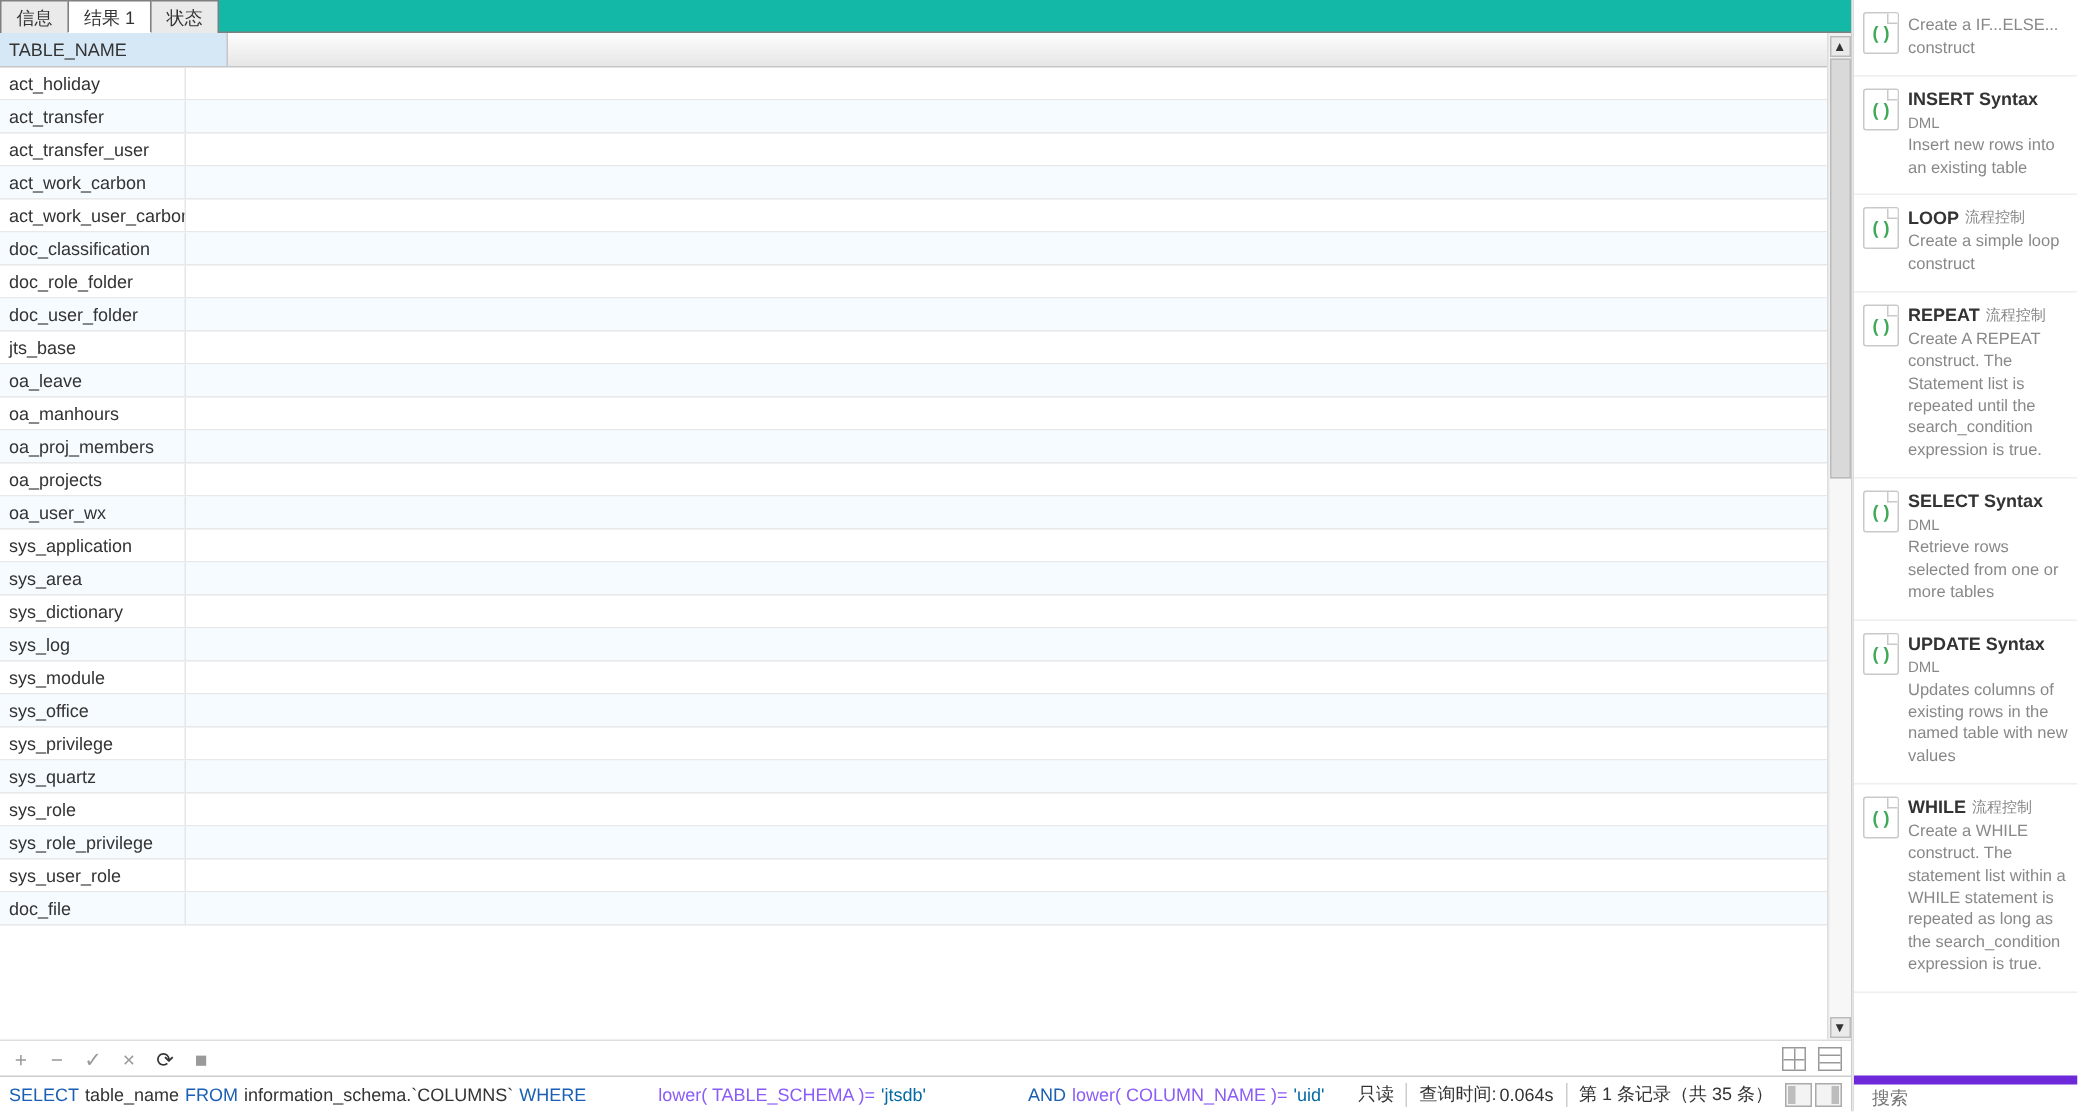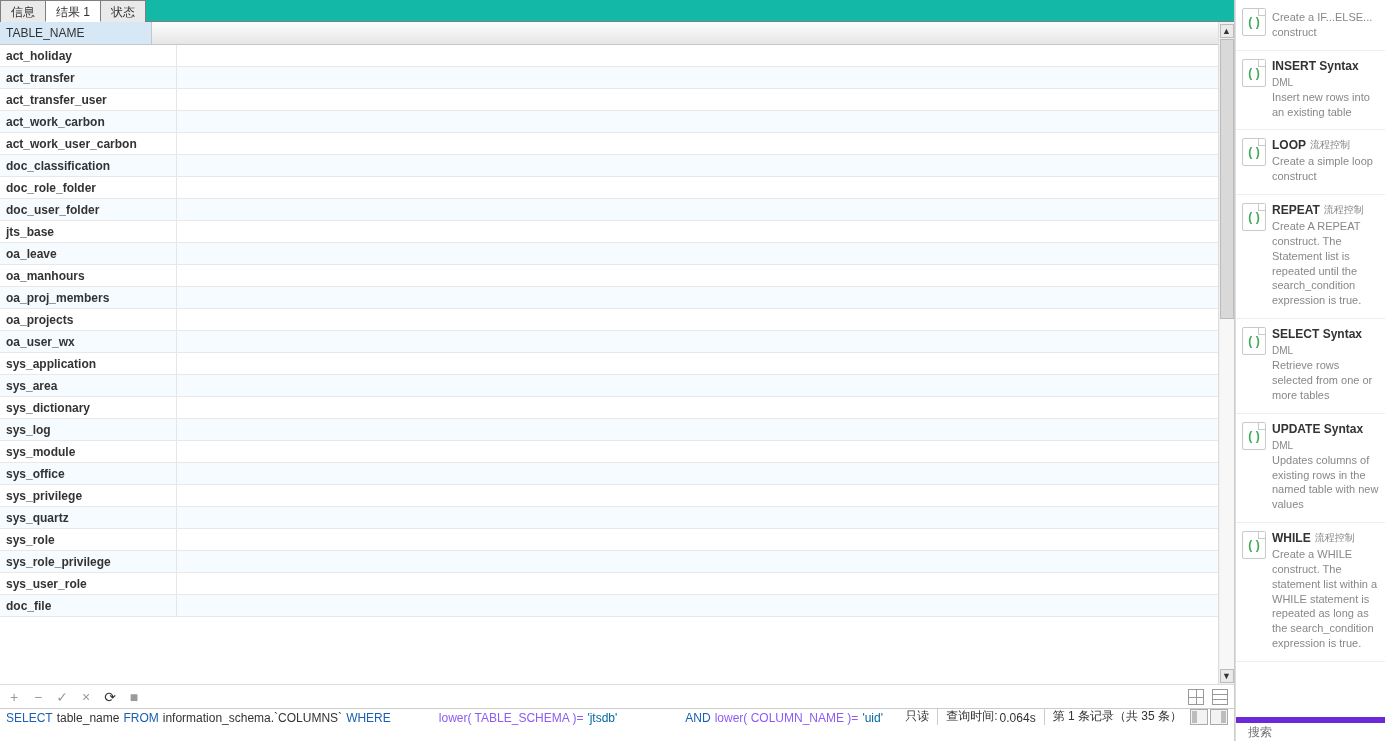--- a/index.html
+++ b/index.html
@@ -30,22 +30,22 @@
 }
 .grid-header .col {
   width: 152px; padding: 4px 6px; font-size: 12px;
   border-right: 1px solid #c6c6c6; background: #d6e8f6;
 }
 .grid-rows { }
 .grid-row { display:flex; height:22px; border-bottom:1px solid #e8e8e8; }
 .grid-row:nth-child(even) { background:#f6fbff; }
 .grid-row.selected { background:#fff; }
 .grid-row .cell {
-  width:177px; padding:2px 6px; line-height:18px; font-size:12px;
-  border-right:1px solid #e6e6e6; white-space:nowrap; overflow:hidden;font-weight:bold;
+  width:124px; padding:2px 6px; line-height:18px; font-size:12px;
+  border-right:1px solid #e6e6e6; white-space:nowrap; overflow:hidden;
 }
 
 .grid-scroll-right {
   width:16px; background:#f0f0f0; border-left:1px solid #ddd;
   display:flex; flex-direction:column; align-items:center; padding-top:2px;
 }
 .sb-btn { width:14px; height:14px; background:#eaeaea; border:1px solid #bbb; font-size:9px; text-align:center; line-height:12px; margin-bottom:1px; }
 .sb-track { flex:1; width:14px; background:#f7f7f7; position:relative; }
 .sb-thumb { position:absolute; top:0; left:0; width:14px; height:280px; background:#d9d9d9; border:1px solid #bbb; }
 
@@ -58,22 +58,22 @@
 .tb-spacer { flex:1; }
 .tb-gridicon { width:16px; height:16px; border:1px solid #999; position:relative; }
 .tb-gridicon::before, .tb-gridicon::after { content:""; position:absolute; background:#999; }
 .tb-gridicon.grid2::before { left:50%; top:0; width:1px; height:100%; }
 .tb-gridicon.grid2::after { top:50%; left:0; height:1px; width:100%; }
 .tb-gridicon.form::before { top:33%; left:0; height:1px; width:100%; }
 .tb-gridicon.form::after { top:66%; left:0; height:1px; width:100%; }
 
 
 .statusbar {
-  height:24px; border-top:1px solid #ccc; display:flex; align-items:flex-end;
-  font-size:12px; padding:16px 6px; gap:2px; white-space:nowrap; overflow:hidden;
+  height:24px; border-top:1px solid #ccc; display:flex; align-items:center;
+  font-size:12px; padding:0 6px; gap:2px; white-space:nowrap; overflow:hidden;
 }
 .statusbar .kw { color:#1a5fb4; }
 .statusbar .fn { color:#8b5cf6; }
 .statusbar .str { color:#0369a1; }
 .statusbar .seg { display:flex; align-items:center; gap:4px; }
 .statusbar .divider { width:1px; height:16px; background:#ccc; margin:0 6px; }
 .statusbar .pushright { margin-left:auto; }
 .panel-icons { display:flex; gap:2px; margin-left:6px; }
 .panel-btn { width:18px; height:16px; border:1px solid #aaa; background:#f3f3f3; position:relative; }
 .panel-btn.left::before { content:""; position:absolute; left:1px; top:1px; bottom:1px; width:5px; background:#bdbdbd; }

